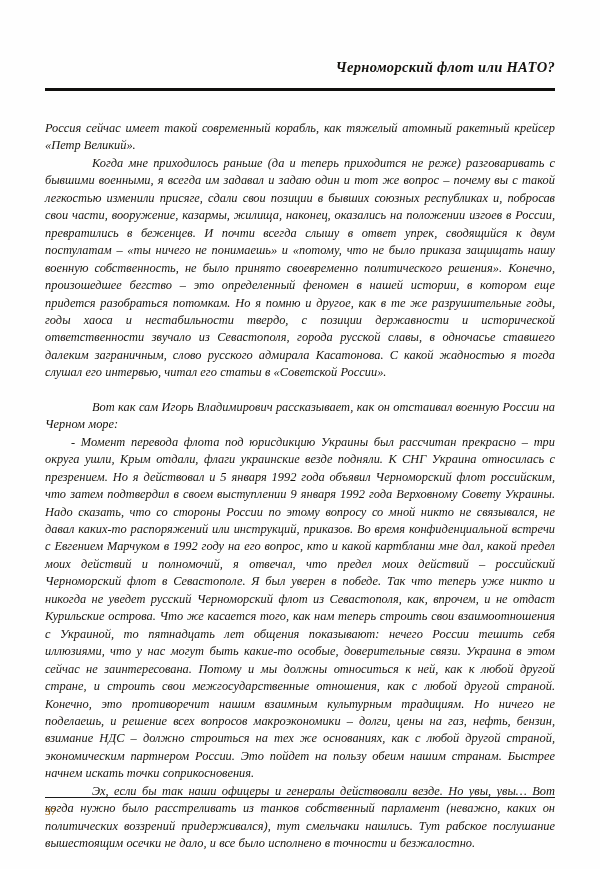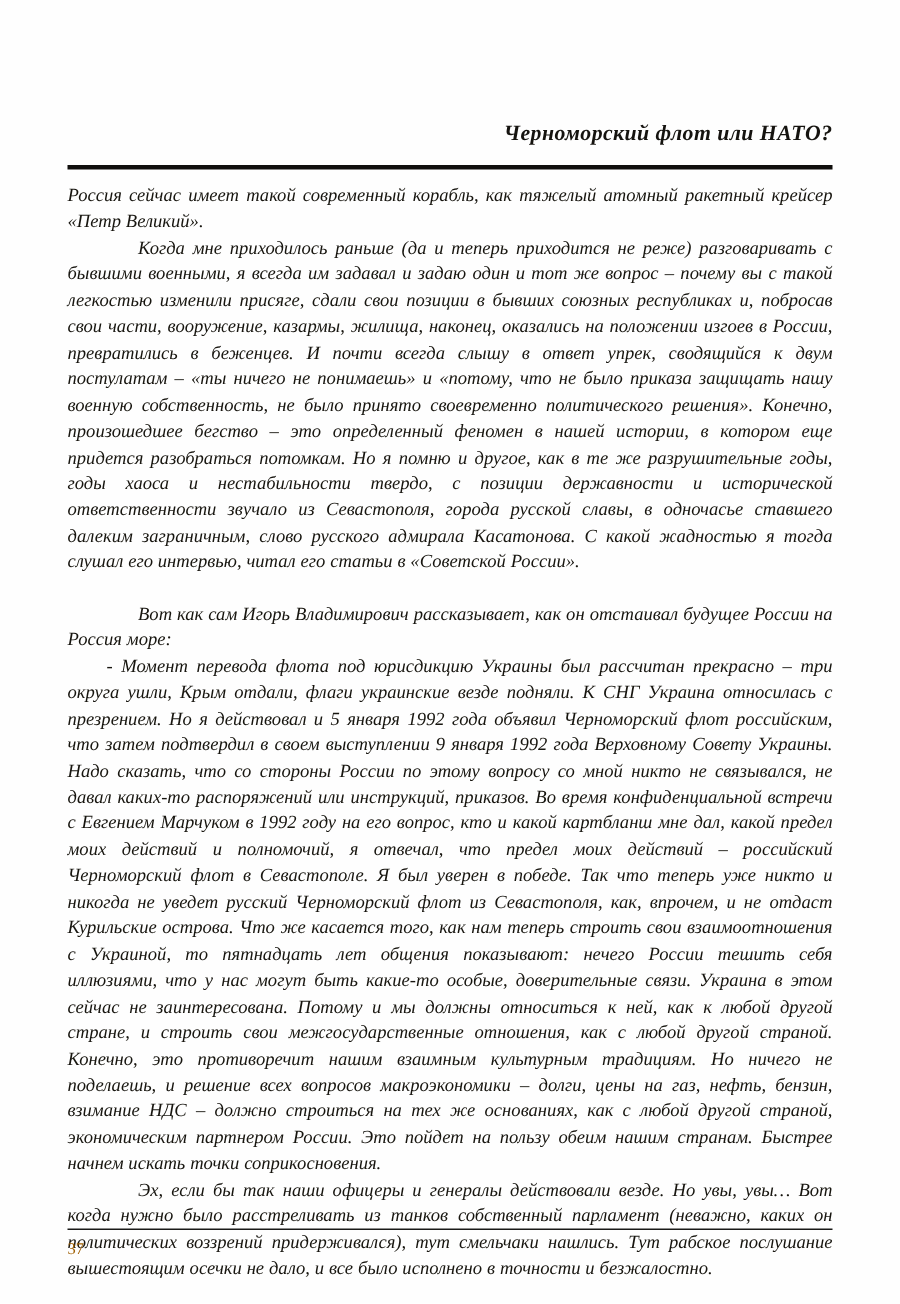--- a/index.html
+++ b/index.html
@@ -14,21 +14,20 @@
     background: #fefefe;
     overflow: hidden;
     font-family: "Liberation Serif", "DejaVu Serif", serif;
   }
   .content {
     position: absolute;
     left: 45px;
     top: 0;
     width: 510px;
     height: 640px;
-    margin-top: 22px;
   }
   
   .runhead {
     position: absolute;
     left: 0;
     top: 58px;
     width: 510px;
     text-align: right;
   }
   .runhead-title {
@@ -45,21 +44,21 @@
     left: 0;
     top: 88px;
     width: 510px;
     height: 3px;
     background: #100f0d;
   }
   
   .body {
     position: absolute;
     left: 0;
-    top: 100px;
+    top: 120px;
     width: 510px;
   }
   .body p {
     margin: 0;
     font-style: italic;
     font-size: 12.4px;
     line-height: 17.45px;
     color: #17150f;
     text-align: justify;
     text-justify: inter-word;
@@ -101,21 +100,21 @@
 
     <div class="runhead">
       <span class="runhead-title">Черноморский флот или НАТО?</span>
     </div>
     <div class="rule-top"></div>
 
     <div class="body">
       <p class="p-flush">Россия сейчас имеет такой современный корабль, как тяжелый атомный ракетный крейсер «Петр Великий».</p>
       <p class="p-ind-lg">Когда мне приходилось раньше (да и теперь приходится не реже) разговаривать с бывшими военными, я всегда им задавал и задаю один и тот же вопрос – почему вы с такой легкостью изменили присяге, сдали свои позиции в бывших союзных республиках и, побросав свои части, вооружение, казармы, жилища, наконец, оказались на положении изгоев в России, превратились в беженцев. И почти всегда слышу в ответ упрек, сводящийся к двум постулатам – «ты ничего не понимаешь» и «потому, что не было приказа защищать нашу военную собственность, не было принято своевременно политического решения». Конечно, произошедшее бегство – это определенный феномен в нашей истории, в котором еще придется разобраться потомкам. Но я помню и другое, как в те же разрушительные годы, годы хаоса и нестабильности твердо, с позиции державности и исторической ответственности звучало из Севастополя, города русской славы, в одночасье ставшего далеким заграничным, слово русского адмирала Касатонова. С какой жадностью я тогда слушал его интервью, читал его статьи в «Советской России».</p>
       <div class="gap-block"></div>
-      <p class="p-ind-lg">Вот как сам Игорь Владимирович рассказывает, как он отстаивал будущее России на Россия море:</p>
+      <p class="p-ind-lg">Вот как сам Игорь Владимирович рассказывает, как он отстаивал военную России на Черном море:</p>
       <p class="p-ind-sm">- Момент перевода флота под юрисдикцию Украины был рассчитан прекрасно – три округа ушли, Крым отдали, флаги украинские везде подняли. К СНГ Украина относилась с презрением. Но я действовал и 5 января 1992 года объявил Черноморский флот российским, что затем подтвердил в своем выступлении 9 января 1992 года Верховному Совету Украины. Надо сказать, что со стороны России по этому вопросу со мной никто не связывался, не давал каких-то распоряжений или инструкций, приказов. Во время конфиденциальной встречи с Евгением Марчуком в 1992 году на его вопрос, кто и какой картбланш мне дал, какой предел моих действий и полномочий, я отвечал, что предел моих действий – российский Черноморский флот в Севастополе. Я был уверен в победе. Так что теперь уже никто и никогда не уведет русский Черноморский флот из Севастополя, как, впрочем, и не отдаст Курильские острова. Что же касается того, как нам теперь строить свои взаимоотношения с Украиной, то пятнадцать лет общения показывают: нечего России тешить себя иллюзиями, что у нас могут быть какие-то особые, доверительные связи. Украина в этом сейчас не заинтересована. Потому и мы должны относиться к ней, как к любой другой стране, и строить свои межгосударственные отношения, как с любой другой страной. Конечно, это противоречит нашим взаимным культурным традициям. Но ничего не поделаешь, и решение всех вопросов макроэкономики – долги, цены на газ, нефть, бензин, взимание НДС – должно строиться на тех же основаниях, как с любой другой страной, экономическим партнером России. Это пойдет на пользу обеим нашим странам. Быстрее начнем искать точки соприкосновения.</p>
       <p class="p-ind-lg">Эх, если бы так наши офицеры и генералы действовали везде. Но увы, увы… Вот когда нужно было расстреливать из танков собственный парламент (неважно, каких он политических воззрений придерживался), тут смельчаки нашлись. Тут рабское послушание вышестоящим осечки не дало, и все было исполнено в точности и безжалостно.</p>
     </div>
 
     <div class="rule-bottom"></div>
     <div class="folio">37</div>
 
   </div>
 </div>
 

